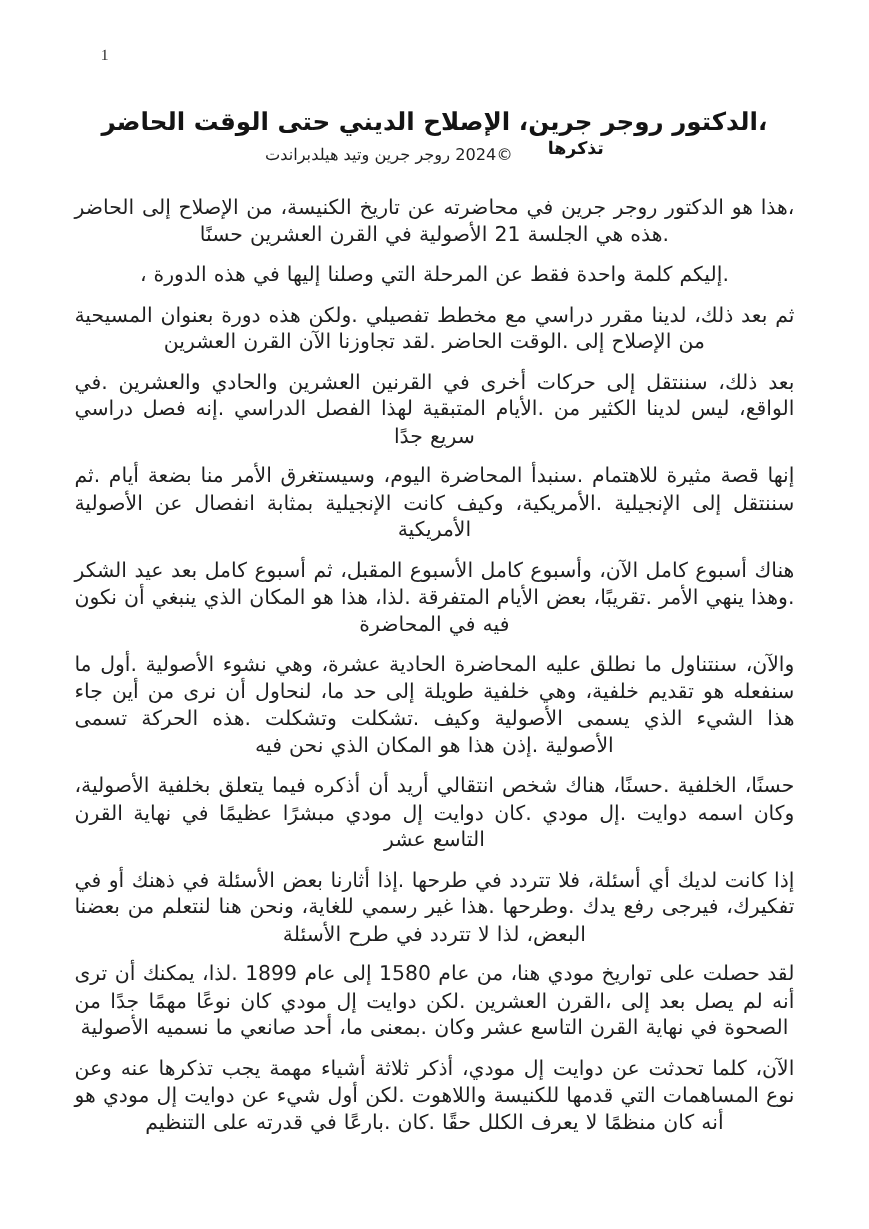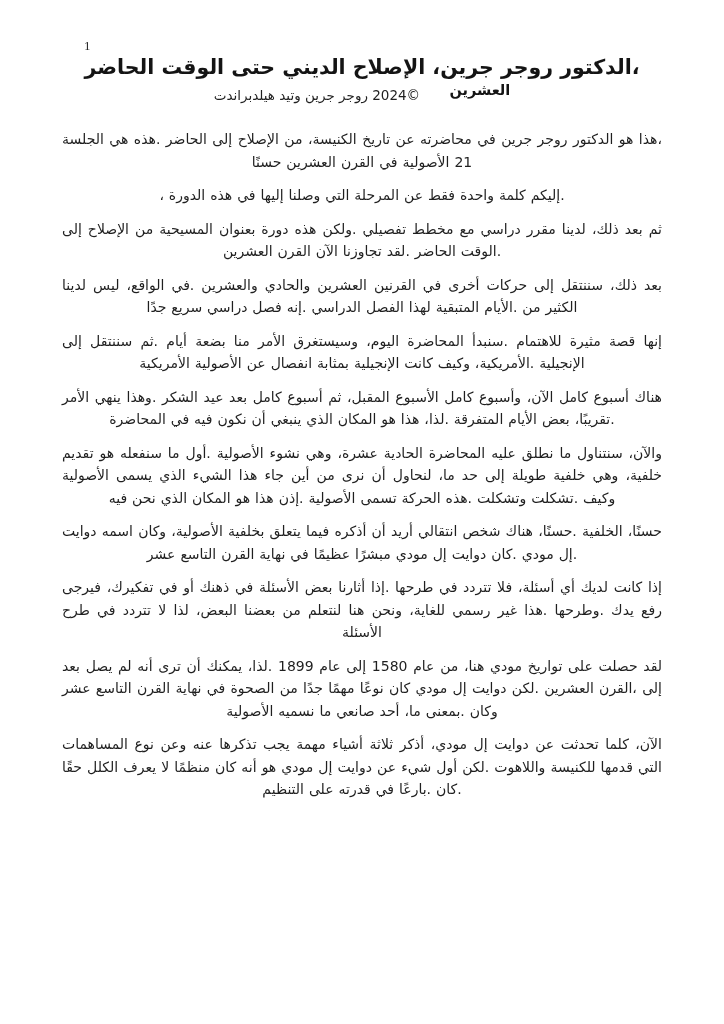--- a/index.html
+++ b/index.html
@@ -15,21 +15,21 @@
   }
   .page-number {
     position: absolute;
     top: 38px;
     left: 84px;
     font-family: "Liberation Serif", serif;
     font-size: 13px;
     color: #2a2a2a;
   }
   .header {
-    padding-top: 52px;
+    padding-top: 86px;
     text-align: center;
     direction: rtl;
   }
   .title-line {
     font-size: 20.5px;
     font-weight: bold;
     line-height: 30px;
     color: #141414;
   }
   .subtitle-line {
@@ -48,39 +48,39 @@
   }
   .subtitle-copyright {
     margin-right: 25px;
   }
   .body-text {
     width: 600px;
     margin: 24px auto 0 auto;
     direction: rtl;
   }
   .body-text p {
-    font-size: 14px;
+    font-size: 17px;
     line-height: 22.5px;
     margin: 0 0 11px 0;
     text-align: justify;
     text-align-last: center;
     word-spacing: 0.5px;
   }
 </style>
 </head>
 <body>
 
 <div class="page">
 
   <div class="page-number">1</div>
 
   <div class="header">
     <div class="title-line">،الدكتور روجر جرين، الإصلاح الديني حتى الوقت الحاضر</div>
     <div class="subtitle-line">
-      <span class="subtitle-tail">العشرين</span>
+      <span class="subtitle-tail">تذكرها</span>
       <span class="subtitle-copyright">©2024 روجر جرين وتيد هيلدبراندت</span>
     </div>
   </div>
 
   <div class="body-text">
     <p>،هذا هو الدكتور روجر جرين في محاضرته عن تاريخ الكنيسة، من الإصلاح إلى الحاضر .هذه هي الجلسة 21 الأصولية في القرن العشرين  حسنًا</p>
     <p>.إليكم كلمة واحدة فقط عن المرحلة التي وصلنا إليها في هذه الدورة ،</p>
     <p>ثم بعد ذلك، لدينا مقرر دراسي مع مخطط تفصيلي .ولكن هذه دورة بعنوان المسيحية من الإصلاح إلى .الوقت الحاضر  .لقد تجاوزنا الآن القرن العشرين</p>
     <p>بعد ذلك، سننتقل إلى حركات أخرى في القرنين العشرين والحادي والعشرين .في الواقع، ليس لدينا الكثير من .الأيام المتبقية لهذا الفصل الدراسي .إنه فصل دراسي سريع جدًا</p>
     <p>إنها قصة مثيرة للاهتمام .سنبدأ المحاضرة اليوم، وسيستغرق الأمر منا بضعة أيام .ثم سننتقل إلى الإنجيلية .الأمريكية، وكيف كانت الإنجيلية بمثابة انفصال عن الأصولية الأمريكية</p>

